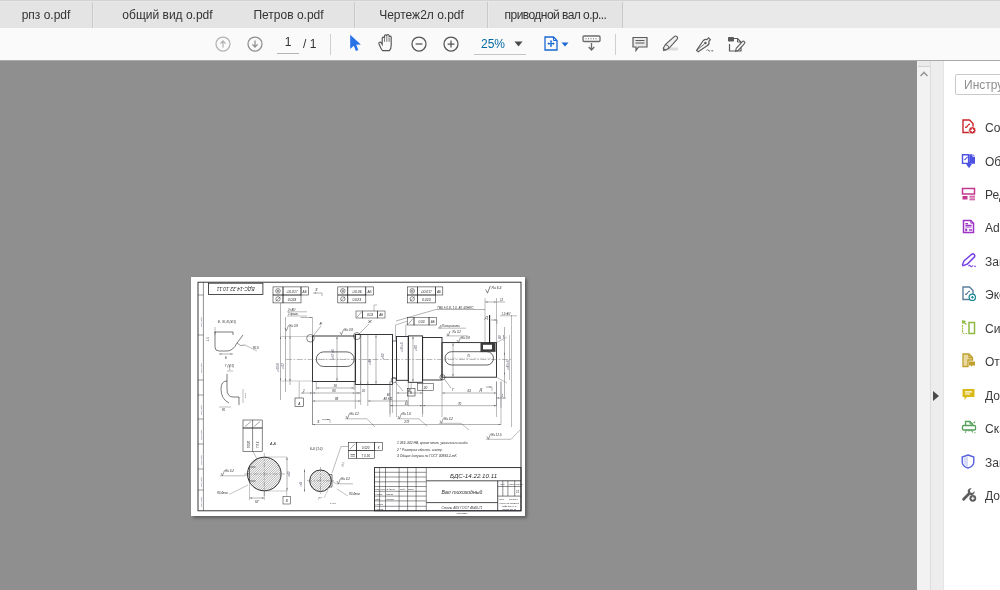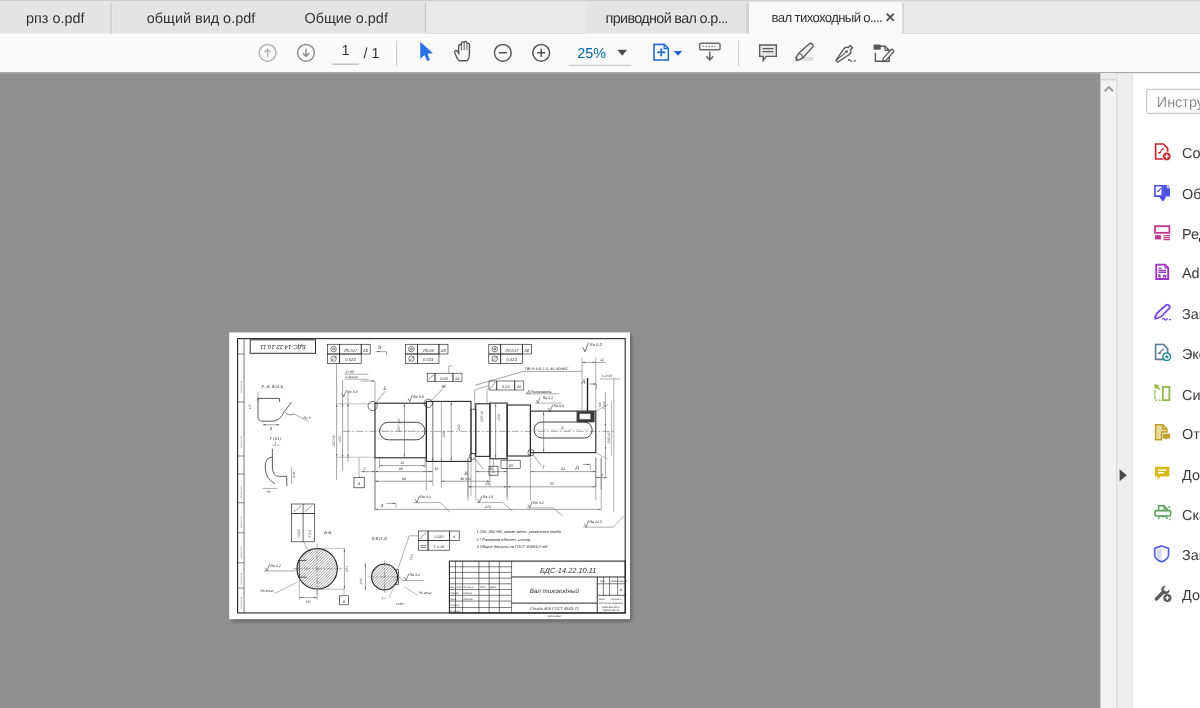--- a/index.html
+++ b/index.html
@@ -40,23 +40,23 @@
 .trow svg { position:absolute; left:0; top:0; }
 .trow span { position:absolute; left:24px; top:2px; font-size:12px; color:#3a3a3a; }
 </style>
 </head>
 <body>
 <div id="app">
 
   <div id="tabbar">
     <div class="tab" style="left:0;width:93px;">рпз о.pdf</div>
     <div class="tab" style="left:94px;width:148px;">общий вид о.pdf</div>
-    <div class="tab" style="left:223px;width:132px;">Общие о.pdf</div>
+    <div class="tab" style="left:223px;width:132px;">Петров о.pdf</div>
+    <div class="tab" style="left:356px;width:132px;">Чертеж2л о.pdf</div>
     <div class="tab" style="left:489px;width:134px;letter-spacing:-0.55px;">приводной вал о.р...</div>
-    <div class="tab active" style="left:623px;width:130px;">вал тихоходный о....<span class="x">✕</span></div>
   </div>
 
   <div id="toolbar">
     <svg class="ti" style="left:215px;top:8px" width="16" height="16" viewBox="0 0 16 16">
         <circle cx="8" cy="8" r="7" fill="none" stroke="#b3b3b3" stroke-width="1.25"></circle>
         <path d="M8 11.4 L8 5.2 M5.4 7.6 L8 5 L10.6 7.6" fill="none" stroke="#b3b3b3" stroke-width="1.25"></path>
       </svg>
     <svg class="ti" style="left:247px;top:8px" width="16" height="16" viewBox="0 0 16 16">
         <circle cx="8" cy="8" r="7" fill="none" stroke="#8f8f8f" stroke-width="1.25"></circle>
         <path d="M8 4.6 L8 10.8 M5.4 8.4 L8 11 L10.6 8.4" fill="none" stroke="#8f8f8f" stroke-width="1.25"></path>

